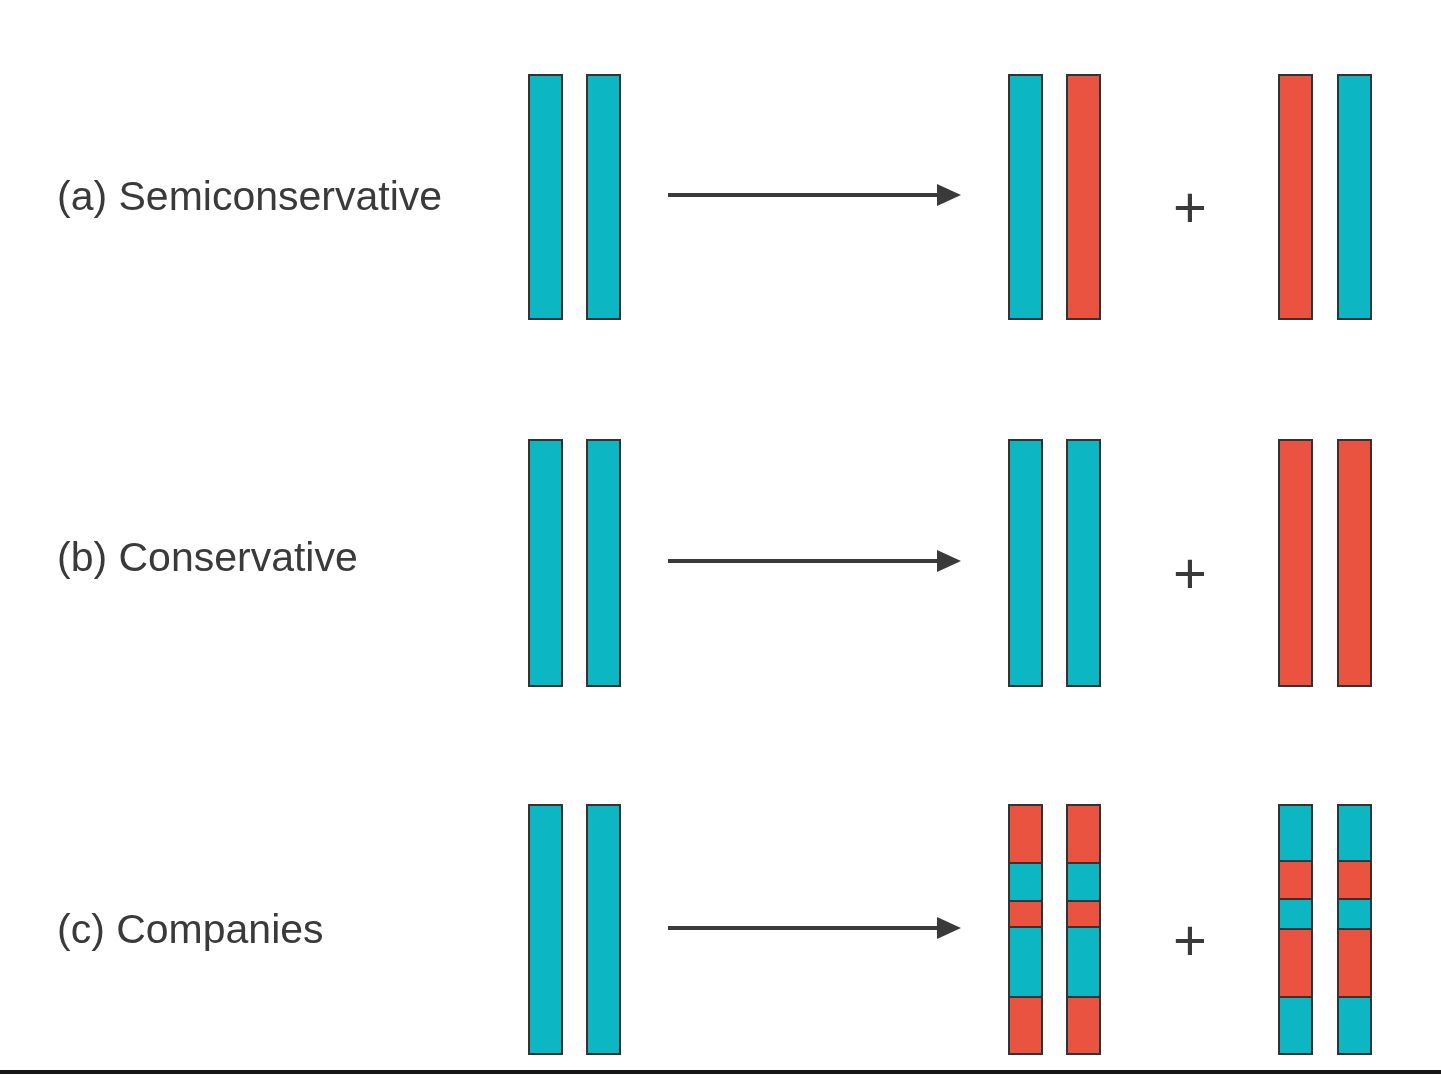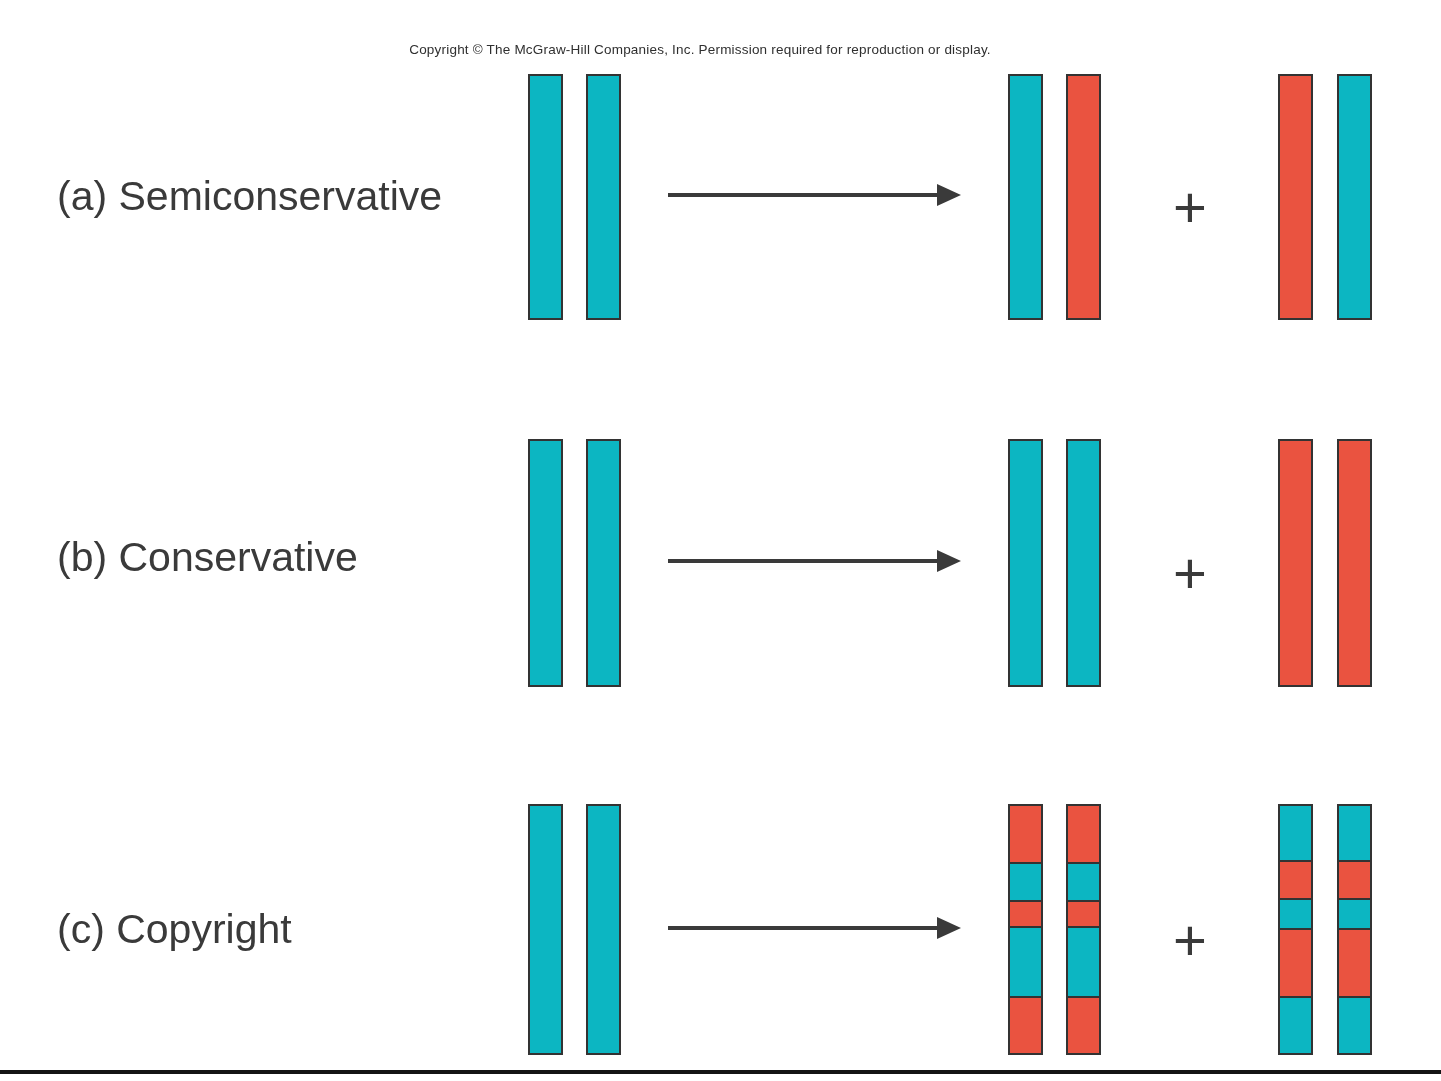--- a/index.html
+++ b/index.html
@@ -82,21 +82,20 @@
     top: 1070px;
     width: 1441px;
     height: 4px;
     background: #141414;
   }
 </style>
 </head>
 <body>
 
 <div class="page">
-  <div class="copyright">Copyright © The McGraw-Hill Companies, Inc. Permission required for reproduction or display.</div>
   <div id="rows">
       <div class="row-label" style="top: 173px;">(a) Semiconservative</div>
       <div class="bar" style="left: 528px; top: 74px; height: 246px;">
         <div class="seg" style="flex-grow: 100; background: rgb(12, 182, 194);"></div>
       </div>
       <div class="bar" style="left: 586px; top: 74px; height: 246px;">
         <div class="seg" style="flex-grow: 100; background: rgb(12, 182, 194);"></div>
       </div>
       <div class="bar" style="left: 1008px; top: 74px; height: 246px;">
         <div class="seg" style="flex-grow: 100; background: rgb(12, 182, 194);"></div>
@@ -132,21 +131,21 @@
         <div class="seg" style="flex-grow: 100; background: rgb(234, 83, 64);"></div>
       </div>
       <div class="bar" style="left: 1337px; top: 439px; height: 248px;">
         <div class="seg" style="flex-grow: 100; background: rgb(234, 83, 64);"></div>
       </div>
       <div class="arrow" style="left: 668px; top: 550px; width: 293px;">
         <div class="arrow-line" style="width: 273px;"></div>
         <div class="arrow-head" style="left: 269px;"></div>
       </div>
       <div class="plus" style="left: 1190px; top: 573px;">+</div>
-      <div class="row-label" style="top: 905.5px;">(c) Copyright</div>
+      <div class="row-label" style="top: 905.5px;">(c) Companies</div>
       <div class="bar" style="left: 528px; top: 804px; height: 251px;">
         <div class="seg" style="flex-grow: 100; background: rgb(12, 182, 194);"></div>
       </div>
       <div class="bar" style="left: 586px; top: 804px; height: 251px;">
         <div class="seg" style="flex-grow: 100; background: rgb(12, 182, 194);"></div>
       </div>
       <div class="bar" style="left: 1008px; top: 804px; height: 251px;">
         <div class="seg" style="flex-grow: 23.5; background: rgb(234, 83, 64);"></div>
         <div class="seg" style="flex-grow: 15; background: rgb(12, 182, 194);"></div>
         <div class="seg" style="flex-grow: 10; background: rgb(234, 83, 64);"></div>

